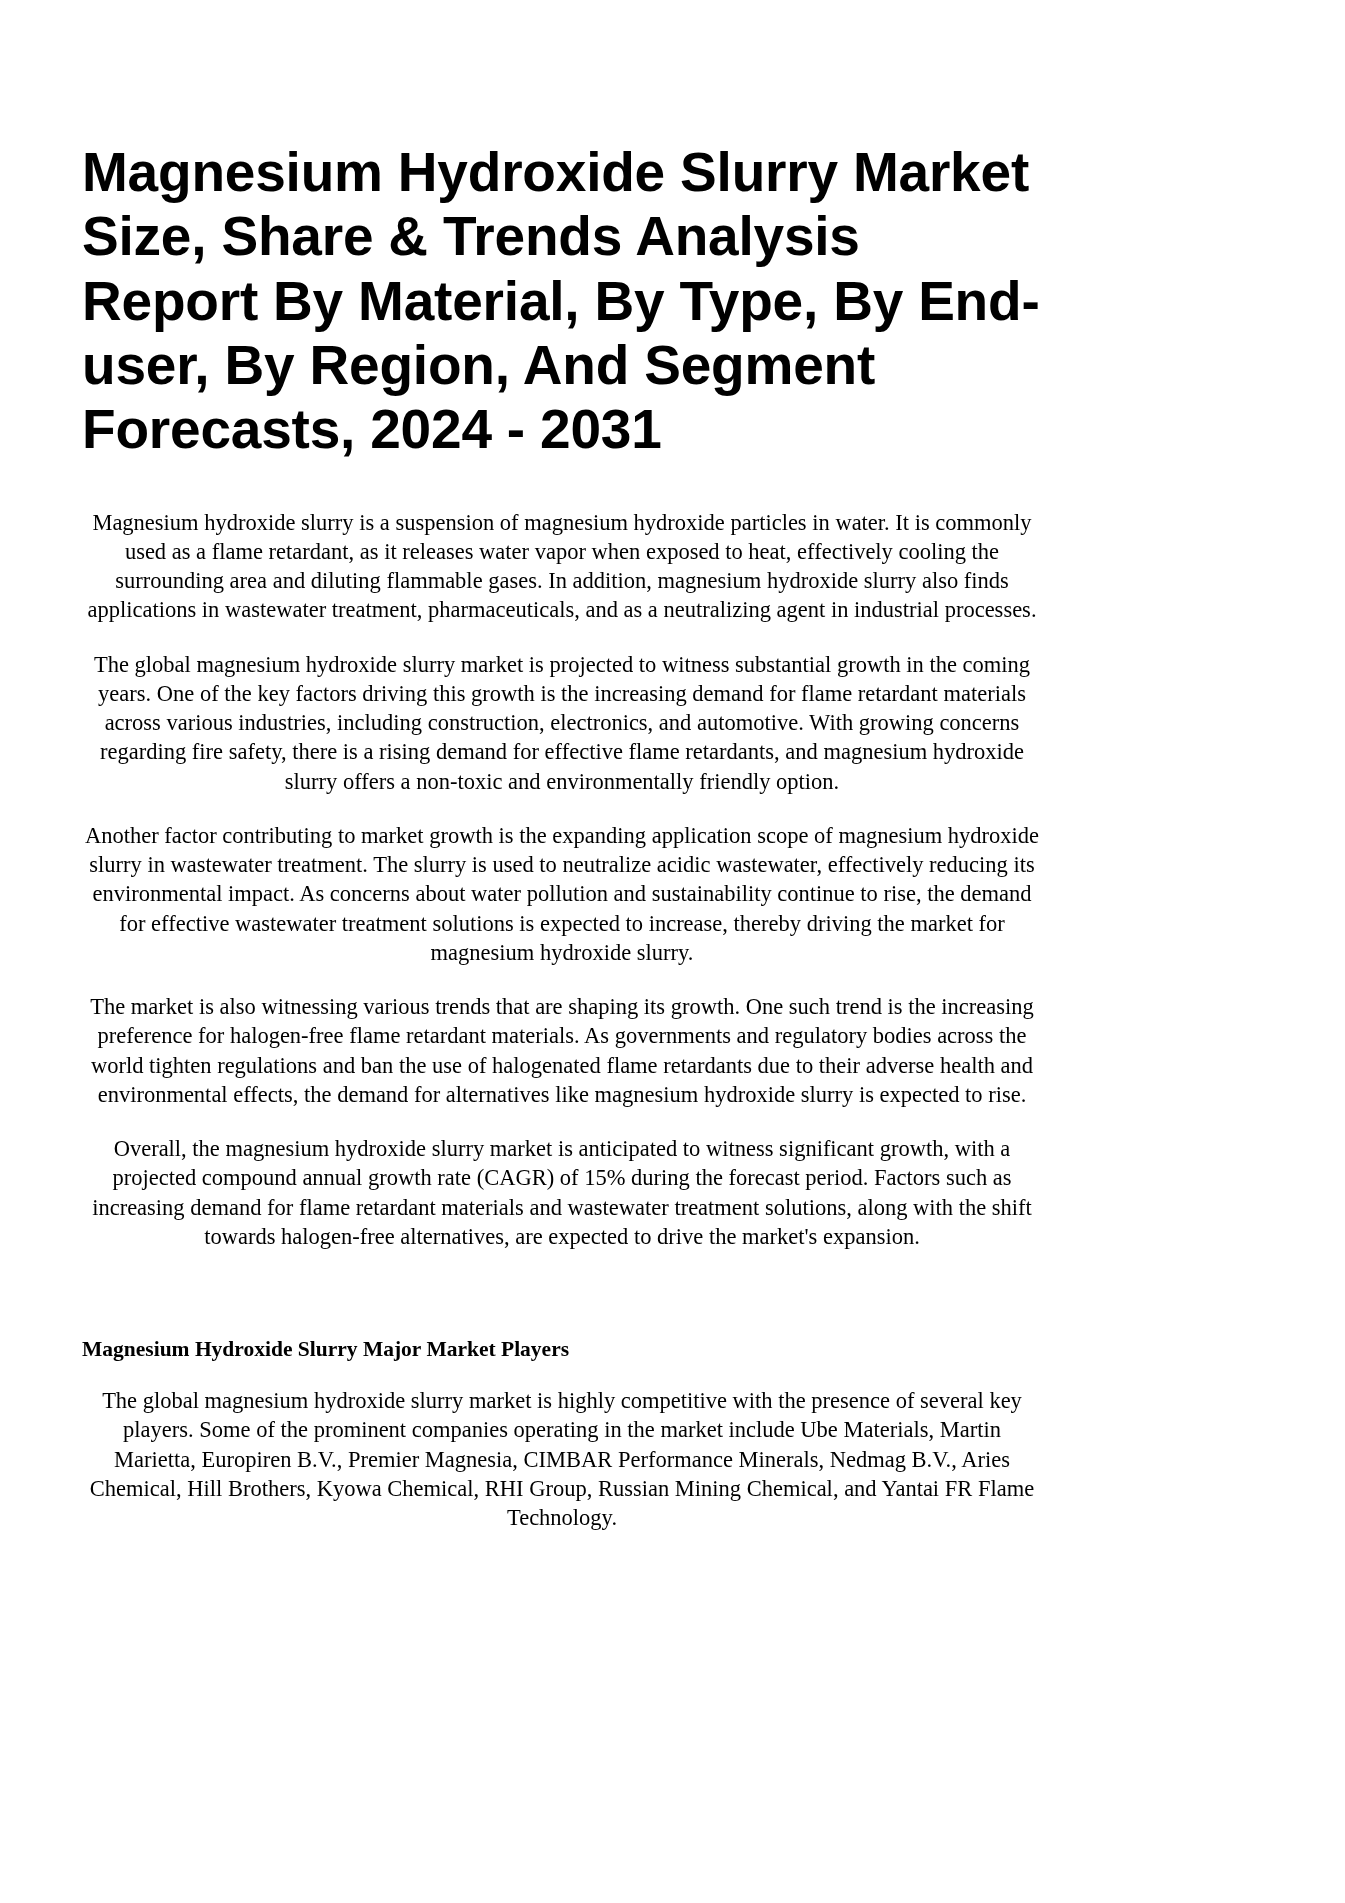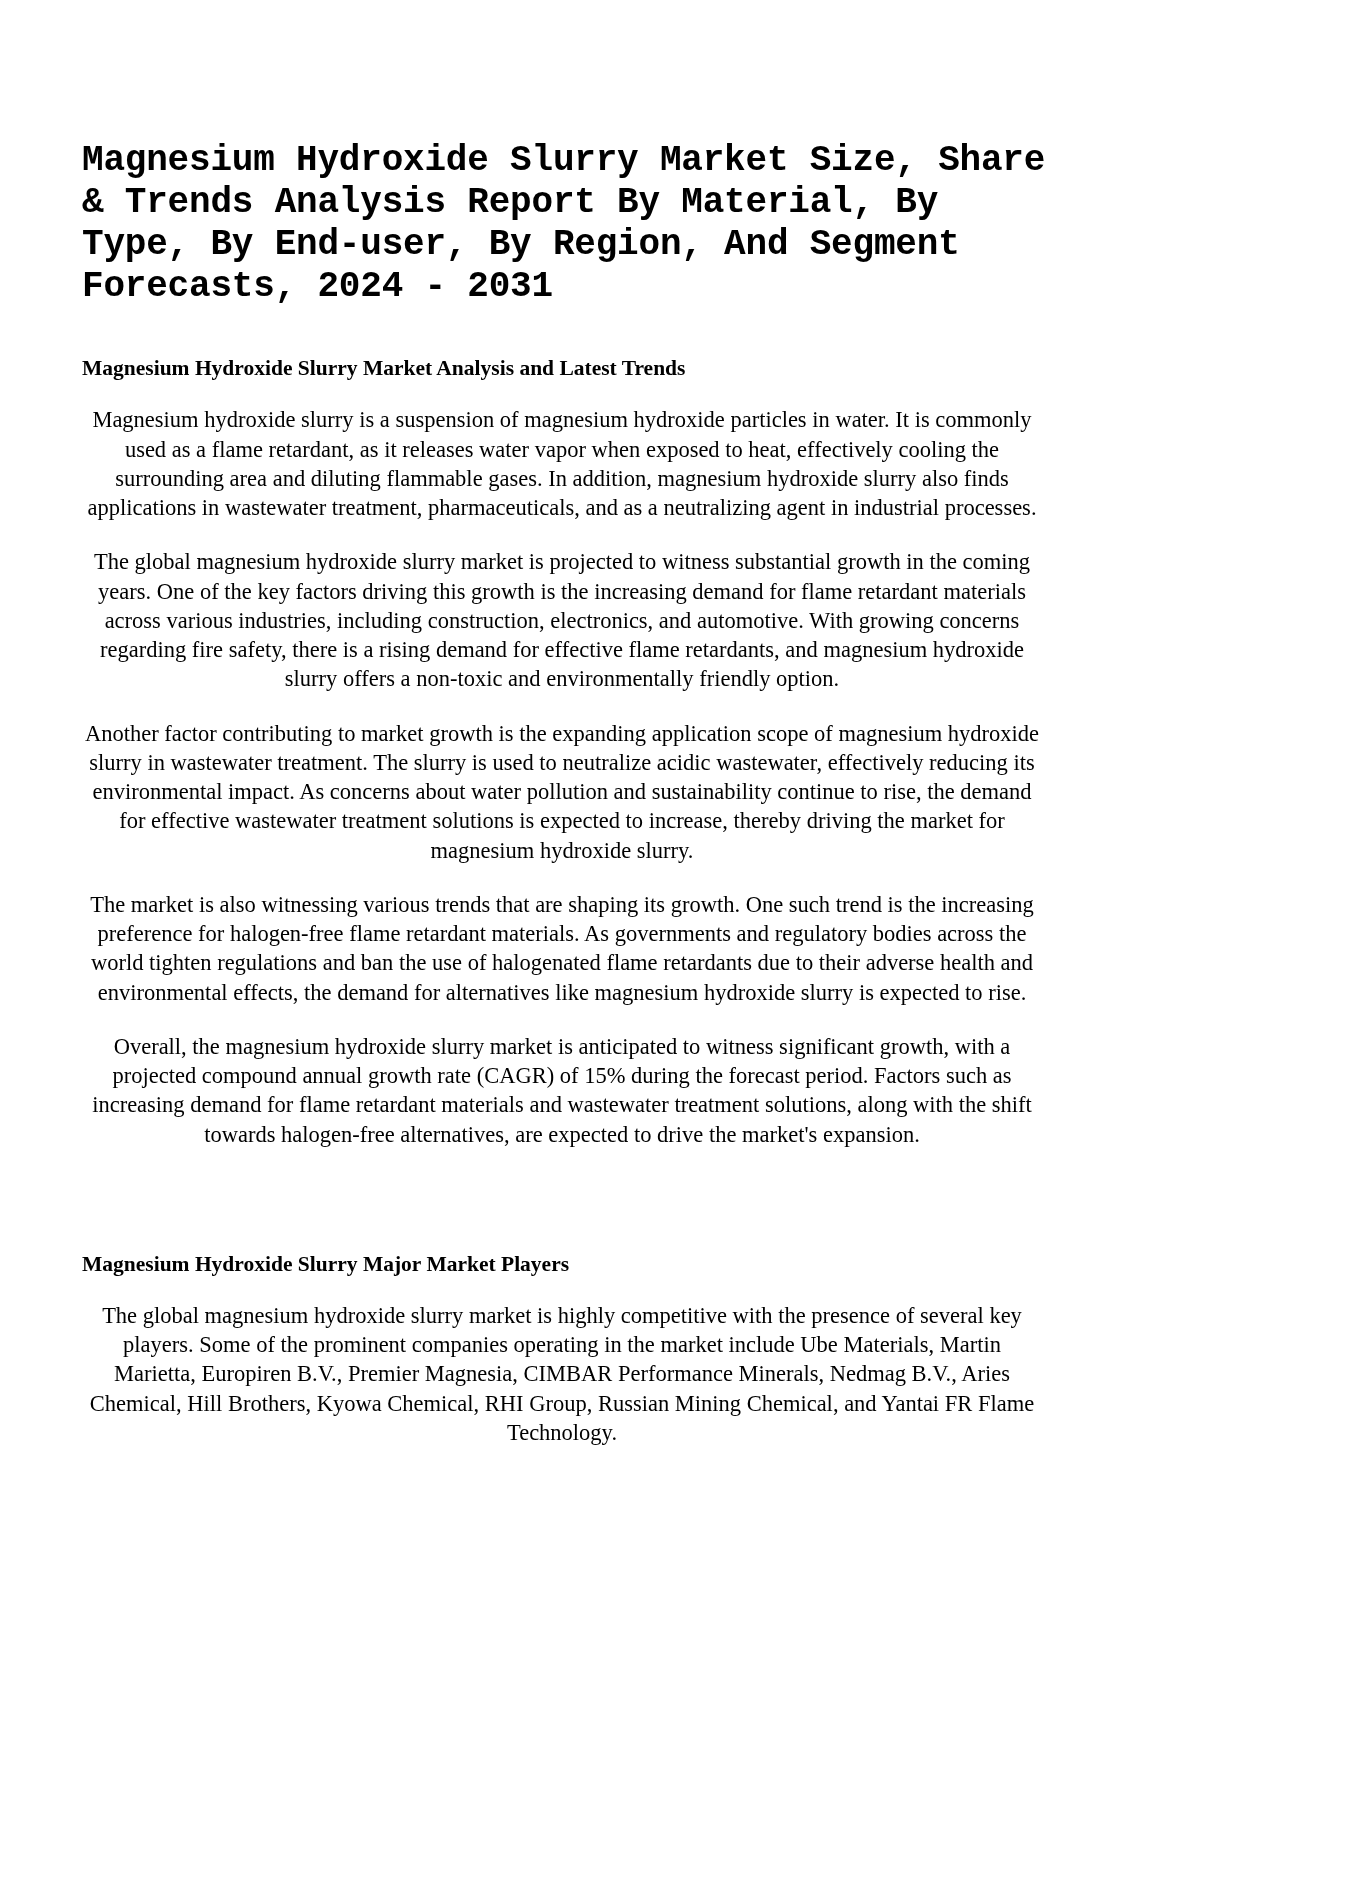--- a/index.html
+++ b/index.html
@@ -18,23 +18,23 @@
   .page {
     width: 1345px;
     min-height: 1903px;
     box-sizing: border-box;
     background: #ffffff;
     padding: 140px 295px 60px 82px;
     position: relative;
   }
 
   .doc-title {
-    font-family: Liberation Mono, monospace;
+    font-family: Liberation Sans, sans-serif;
     font-weight: bold;
-    font-size: 36px;
+    font-size: 55px;
     line-height: 1.17;
     letter-spacing: -0.2px;
     margin: 0 0 46px 0;
     color: #000000;
     width: 968px;
   }
 
   .section-heading {
     font-family: "Liberation Serif", "DejaVu Serif", serif;
     font-weight: bold;
@@ -71,31 +71,30 @@
     text-underline-offset: 2px;
     word-break: break-word;
     font-size: 22.5px;
   }
 
   .spacer-gap {
     height: 58px;
   }
 
   .players-heading {
-    margin-top: 18px;
+    margin-top: 1px;
   }
 </style>
 </head>
 <body>
 
 <div class="page">
 
   <h1 class="doc-title">Magnesium Hydroxide Slurry Market Size, Share &amp; Trends Analysis Report By Material, By Type, By End-user, By Region, And Segment Forecasts, 2024 - 2031</h1>
 
-  <h2 class="section-heading">Magnesium Hydroxide Slurry Market Analysis and Latest Trends</h2>
 
   <p class="body-text">Magnesium hydroxide slurry is a suspension of magnesium hydroxide particles in water. It is commonly used as a flame retardant, as it releases water vapor when exposed to heat, effectively cooling the surrounding area and diluting flammable gases. In addition, magnesium hydroxide slurry also finds applications in wastewater treatment, pharmaceuticals, and as a neutralizing agent in industrial processes.</p>
 
   <p class="body-text">The global magnesium hydroxide slurry market is projected to witness substantial growth in the coming years. One of the key factors driving this growth is the increasing demand for flame retardant materials across various industries, including construction, electronics, and automotive. With growing concerns regarding fire safety, there is a rising demand for effective flame retardants, and magnesium hydroxide slurry offers a non-toxic and environmentally friendly option.</p>
 
   <p class="body-text">Another factor contributing to market growth is the expanding application scope of magnesium hydroxide slurry in wastewater treatment. The slurry is used to neutralize acidic wastewater, effectively reducing its environmental impact. As concerns about water pollution and sustainability continue to rise, the demand for effective wastewater treatment solutions is expected to increase, thereby driving the market for magnesium hydroxide slurry.</p>
 
   <p class="body-text">The market is also witnessing various trends that are shaping its growth. One such trend is the increasing preference for halogen-free flame retardant materials. As governments and regulatory bodies across the world tighten regulations and ban the use of halogenated flame retardants due to their adverse health and environmental effects, the demand for alternatives like magnesium hydroxide slurry is expected to rise.</p>
 
   <p class="body-text">Overall, the magnesium hydroxide slurry market is anticipated to witness significant growth, with a projected compound annual growth rate (CAGR) of 15% during the forecast period. Factors such as increasing demand for flame retardant materials and wastewater treatment solutions, along with the shift towards halogen-free alternatives, are expected to drive the market's expansion.</p>

